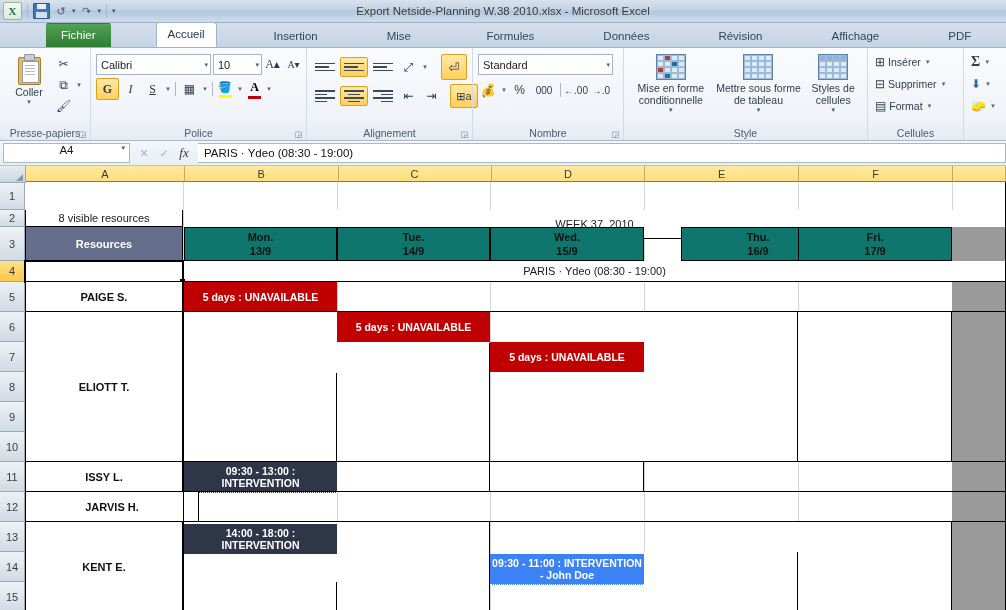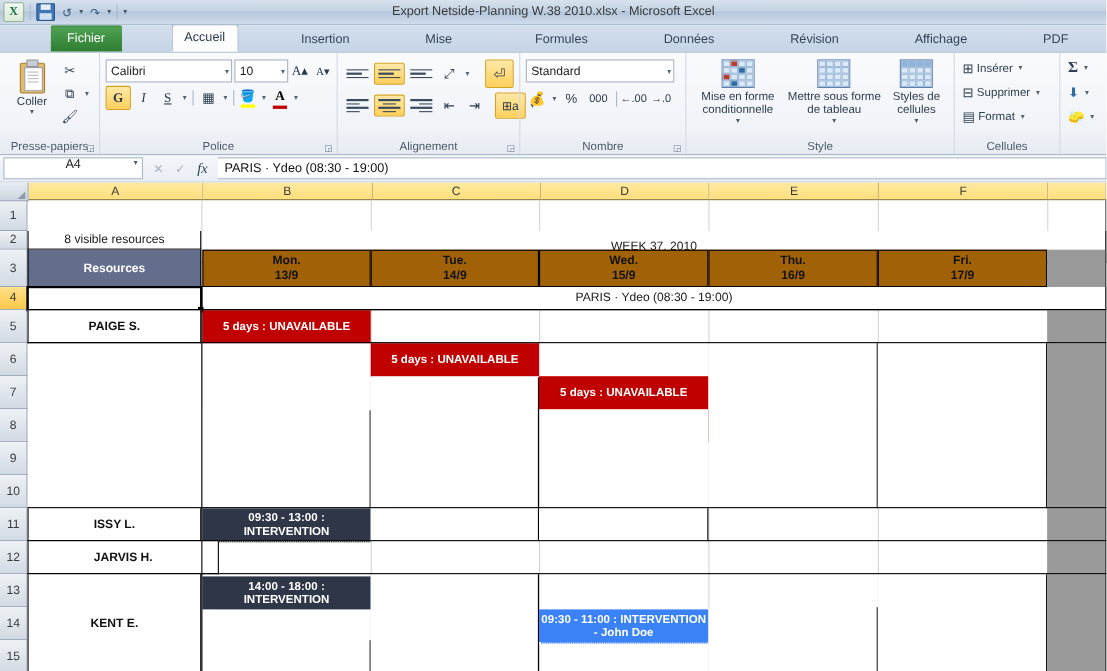--- a/index.html
+++ b/index.html
@@ -191,21 +191,21 @@
   }
   .white-band{
     background:#fff;color:#1a1a1a;font-weight:normal;font-size:11px;
     display:flex;align-items:center;justify-content:center;
   }
   .res-head{
     background:#646d8c;color:#fff;font-weight:bold;font-size:11px;
     display:flex;align-items:center;justify-content:center;
   }
   .day-head{
-    background:#a16207;color:#111;font-weight:bold;font-size:11px;line-height:14px;
+    background:#0f766e;color:#111;font-weight:bold;font-size:11px;line-height:14px;
     display:flex;flex-direction:column;align-items:center;justify-content:center;
     border:1px solid #000;box-sizing:border-box;
   }
   .resname{
     background:#fff;color:#111;font-weight:bold;font-size:11px;
     display:flex;align-items:center;justify-content:center;
   }
   .greycell{background:#9a9a9a;}
   .selbox{position:absolute;border:2px solid #000;box-sizing:border-box;pointer-events:none;}
   .selbox:after{
@@ -587,21 +587,21 @@
         <span>13/9</span>
       </div>
       <div class="cell day-head" style="left:312px;top:45px;width:153px;height:34px">
         <span>Tue.</span>
         <span>14/9</span>
       </div>
       <div class="cell day-head" style="left:465px;top:45px;width:154px;height:34px">
         <span>Wed.</span>
         <span>15/9</span>
       </div>
-      <div class="cell day-head" style="left:619px;top:45px;width:154px;height:34px">
+      <div class="cell day-head" style="left:656px;top:45px;width:154px;height:34px">
         <span>Thu.</span>
         <span>16/9</span>
       </div>
       <div class="cell day-head" style="left:773px;top:45px;width:154px;height:34px">
         <span>Fri.</span>
         <span>17/9</span>
       </div>
       <div class="cell greycell" style="left:927px;top:45px;width:54px;height:34px"></div>
 
       <div class="cell" style="left:0;top:79px;width:158px;height:21px;background:#fff;border:1px solid #000;border-top:none"></div>
@@ -609,20 +609,21 @@
       <div class="selbox" style="left:-1px;top:78px;width:160px;height:23px"></div>
 
       <div class="cell resname" style="left:0;top:100px;width:158px;height:30px;border:1px solid #000;border-top:none">PAIGE S.</div>
       <div class="cell ev" style="left:159px;top:100px;width:153px;height:30px;background:#c00000">5 days : UNAVAILABLE</div>
       <div class="cell ev" style="left:312px;top:100px;width:153px;height:30px;background:#c00000">5 days : UNAVAILABLE</div>
       <div class="cell ev" style="left:465px;top:100px;width:154px;height:30px;background:#c00000">5 days : UNAVAILABLE</div>
       <div class="cell ev" style="left:619px;top:100px;width:154px;height:30px;background:#c00000">5 days : UNAVAILABLE</div>
       <div class="cell ev" style="left:773px;top:100px;width:154px;height:30px;background:#c00000">5 days : UNAVAILABLE</div>
       <div class="cell greycell" style="left:927px;top:100px;width:54px;height:30px"></div>
 
+      <div class="cell resname" style="left:0;top:130px;width:158px;height:150px;border:1px solid #000;border-top:none">ELIOTT T.</div>
 
       <div class="cell ev" style="left:159px;top:130px;width:153px;height:31px;background:#2e3648;border-bottom:1px dotted #fff">09:30 - 13:00 : INTERVENTION</div>
       <div class="cell ev" style="left:159px;top:161px;width:153px;height:30px;background:#2e3648">14:00 - 18:00 : INTERVENTION</div>
       <div class="cell" style="left:159px;top:191px;width:153px;height:89px;background:#fff;border-right:1px solid #000"></div>
 
       <div class="cell ev" style="left:312px;top:130px;width:153px;height:31px;background:#4579b0">14:00 - 18:00 : TRAINING - ORACLE</div>
       <div class="cell" style="left:312px;top:161px;width:153px;height:119px;background:#fff;border-right:1px solid #000"></div>
 
       <div class="cell ev" style="left:465px;top:130px;width:154px;height:31px;background:#3b82f6;border-bottom:1px dotted #fff">09:30 - 11:00 : INTERVENTION - John Doe</div>
 

